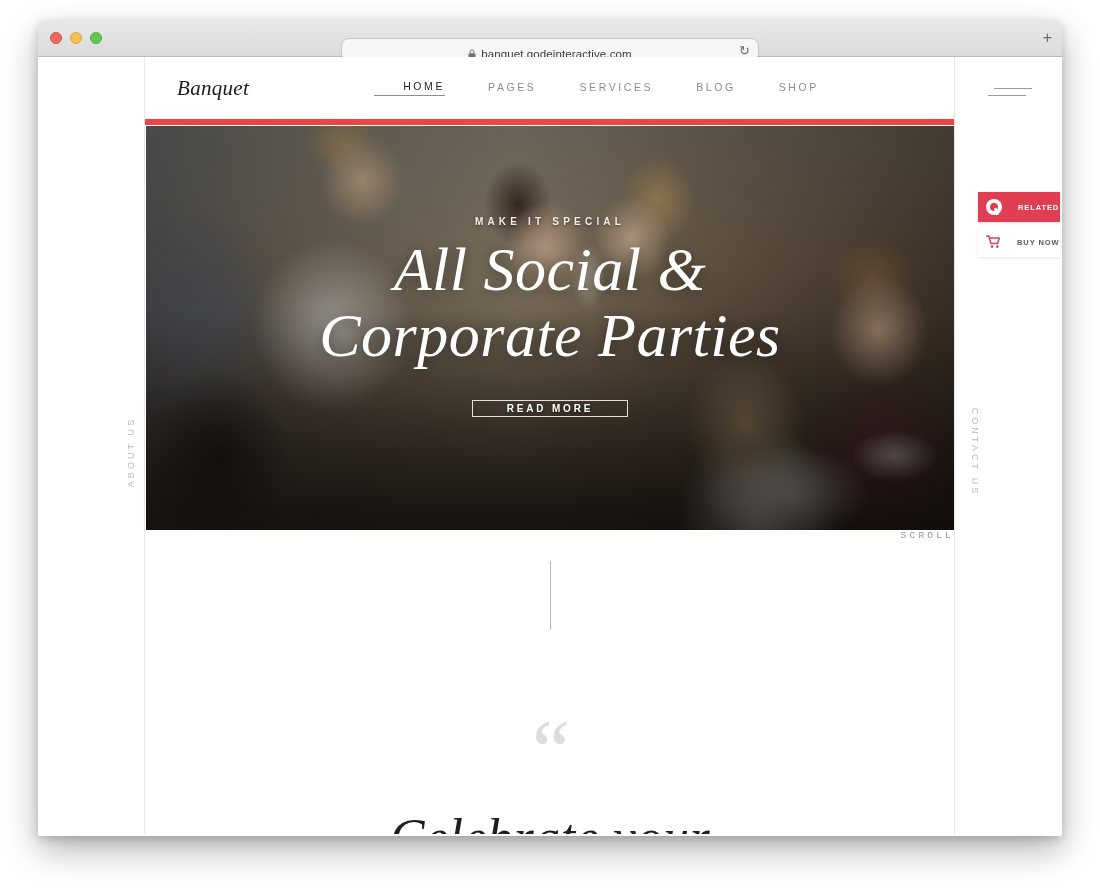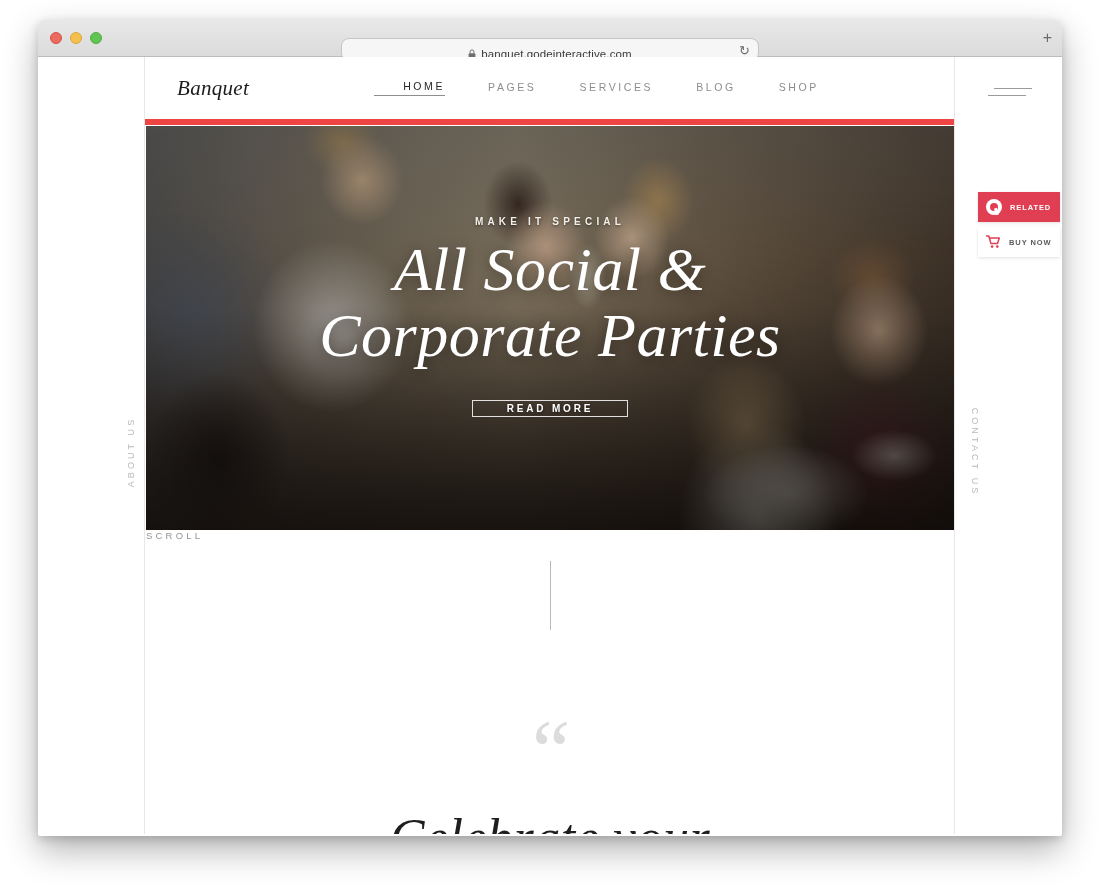--- a/index.html
+++ b/index.html
@@ -299,21 +299,22 @@
     background: transparent;
     text-shadow: 0 1px 3px rgba(0,0,0,0.45);
   }
 
   
   .scroll-sec {
     position: absolute;
     left: 108px;
     top: 473px;
     width: 808px;
-    text-align: left;
+    text-align: right;
+    font-family: Liberation Mono, monospace;
   }
   .scroll-label {
     font-size: 9.5px;
     letter-spacing: 3.2px;
     color: #949494;
   }
   .scroll-line {
     margin: 20px auto 0;
     width: 1px;
     height: 69px;
@@ -351,21 +352,21 @@
     right: 2px;
     top: 135px;
     width: 82px;
     z-index: 20;
   }
   .widget {
     display: flex;
     align-items: center;
     height: 30px;
     padding-left: 8px;
-    gap: 8px;
+    gap: 16px;
     box-shadow: 0 1px 3px rgba(0,0,0,0.12);
   }
   .widget-related {
     background: #e03e52;
     color: #ffffff;
   }
   .widget-buy {
     background: #ffffff;
     color: #5a5a5a;
     margin-top: 5px;

